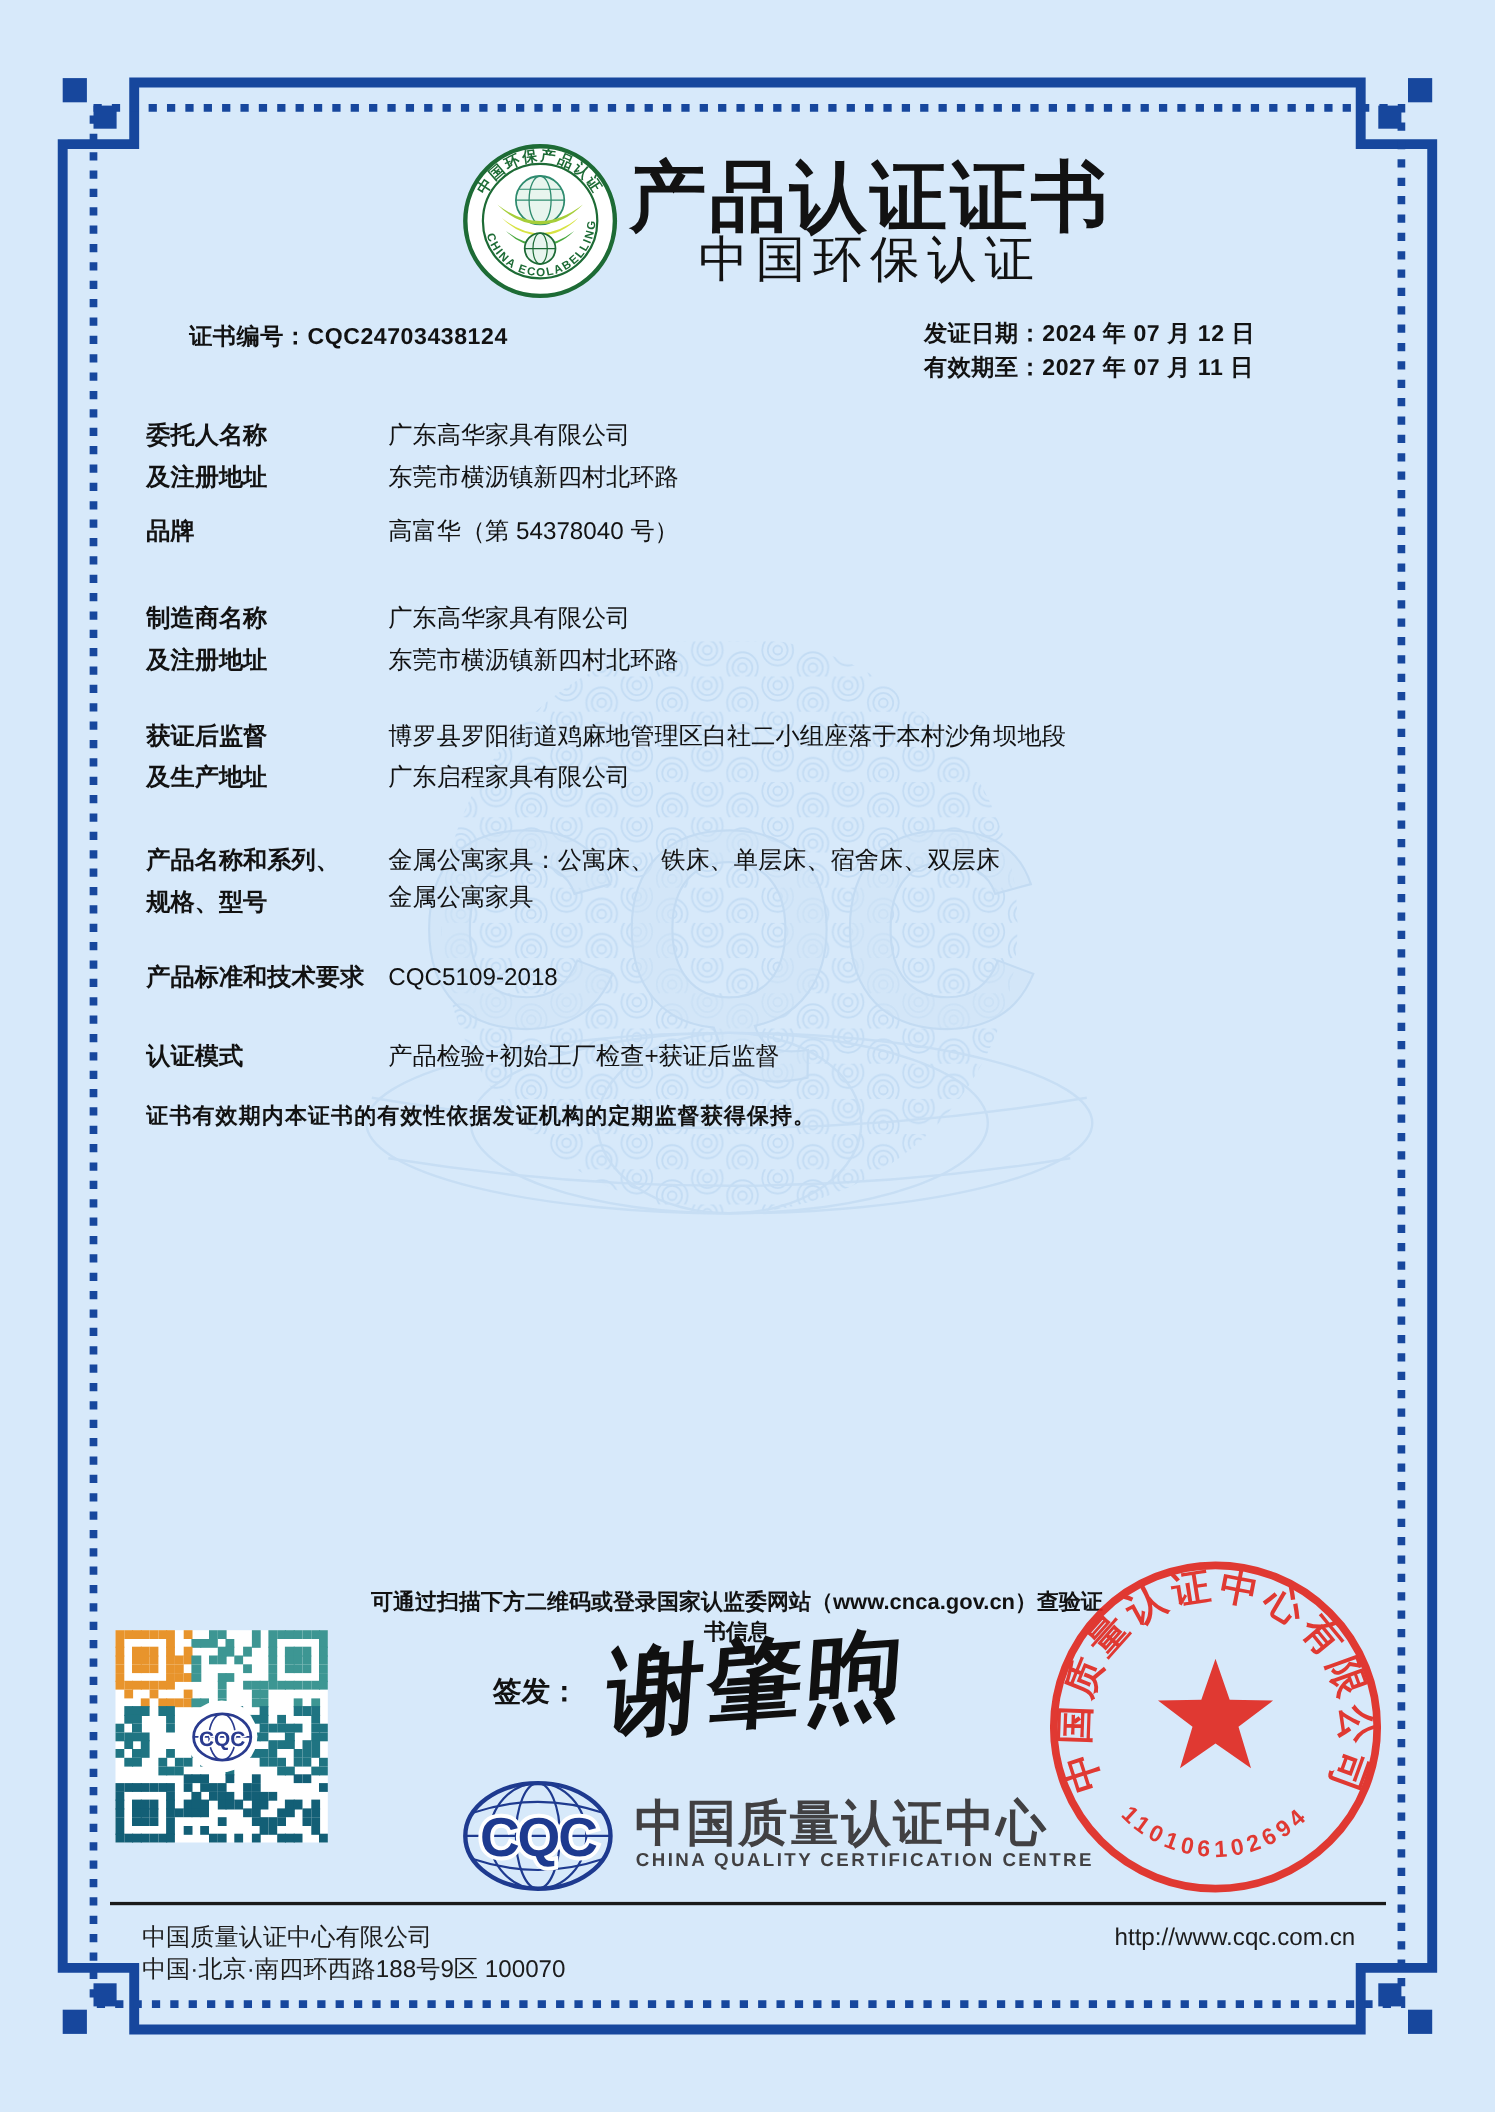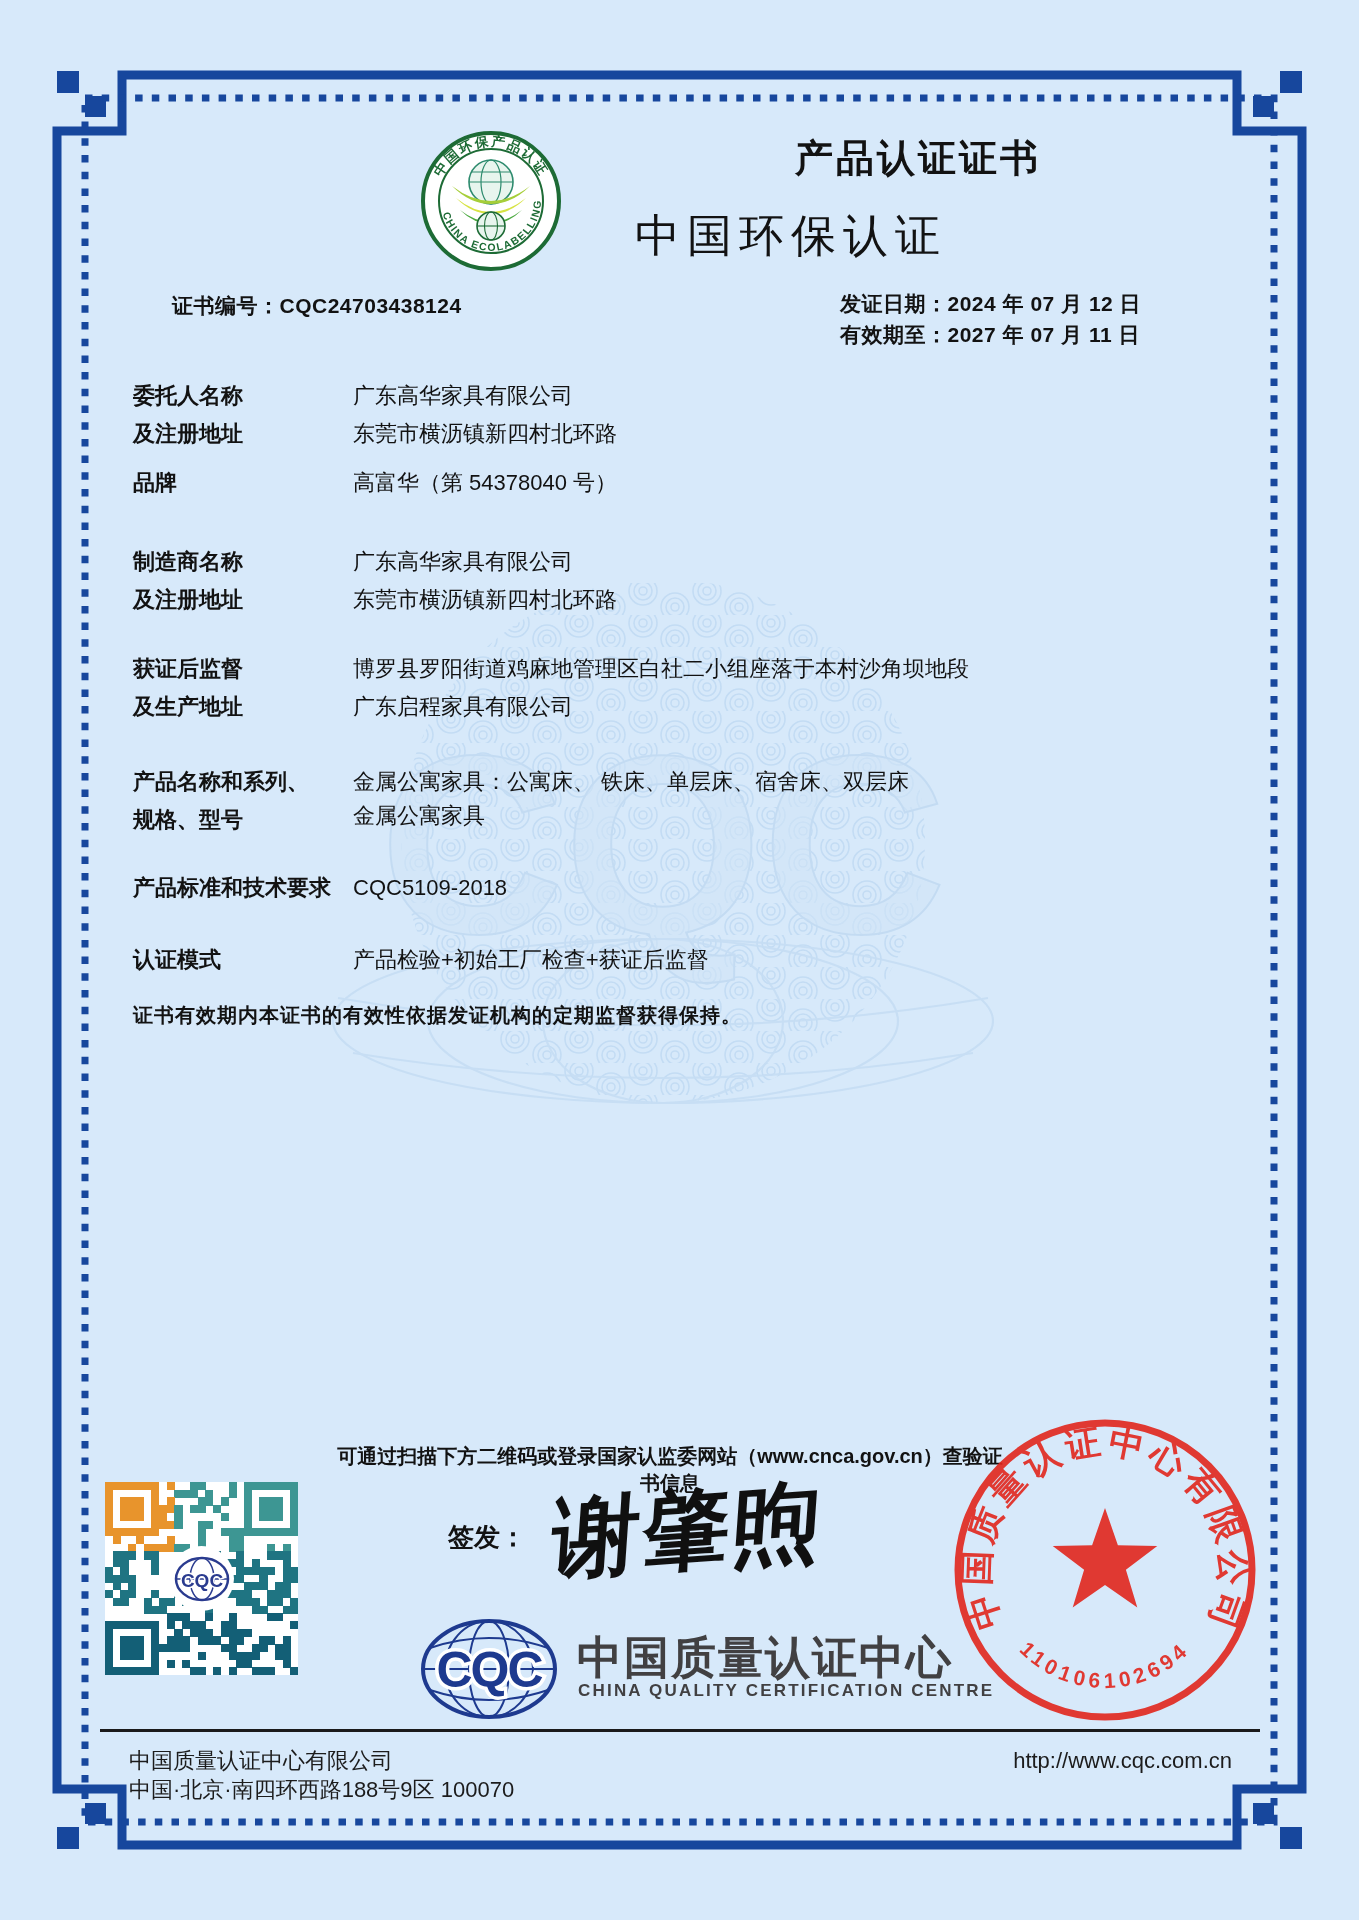--- a/index.html
+++ b/index.html
@@ -8,22 +8,22 @@
     font-family:"Liberation Sans","DejaVu Sans",sans-serif;
     background:var(--page-bg,#d7e9fa);
   }
   .page{position:relative;width:1359px;height:1920px;overflow:hidden;background:var(--page-bg,#d7e9fa);}
   
   .frame-svg{position:absolute;left:0;top:0;width:1359px;height:1920px;pointer-events:none;}
   
   .watermark{position:absolute;left:243px;top:583px;width:840px;height:560px;opacity:.42;pointer-events:none;}
   
   .eco-logo{position:absolute;left:420px;top:130px;width:142px;height:142px;}
-  .title{position:absolute;left:541px;top:133px;width:500px;text-align:right;
-         font-size:38px;font-weight:900;letter-spacing:3px;color:var(--text-black,#121212);}
+  .title{position:absolute;left:541px;top:133px;width:500px;text-align:center;
+         font-size:70px;font-weight:900;letter-spacing:3px;color:var(--text-black,#121212);}
   .subtitle{position:absolute;left:541px;top:206px;width:500px;text-align:center;
          font-size:45px;font-weight:400;letter-spacing:7px;color:var(--text-black,#121212);}
   .meta-left{position:absolute;left:172px;top:292px;font-size:21px;font-weight:700;color:var(--text-black,#121212);letter-spacing:.5px;}
   .meta-right{position:absolute;left:840px;top:288px;font-size:21px;font-weight:700;color:var(--text-black,#121212);line-height:31px;letter-spacing:.5px;}
   
   .rows{position:absolute;left:133px;top:0;width:1110px;}
   .frow{position:absolute;left:0;width:1110px;}
   .flabels{position:absolute;left:0;top:0;width:215px;}
   .fvalues{position:absolute;left:220px;top:0;width:890px;}
   .flabel{font-size:22px;font-weight:700;color:var(--text-black,#121212);line-height:38px;white-space:nowrap;}

